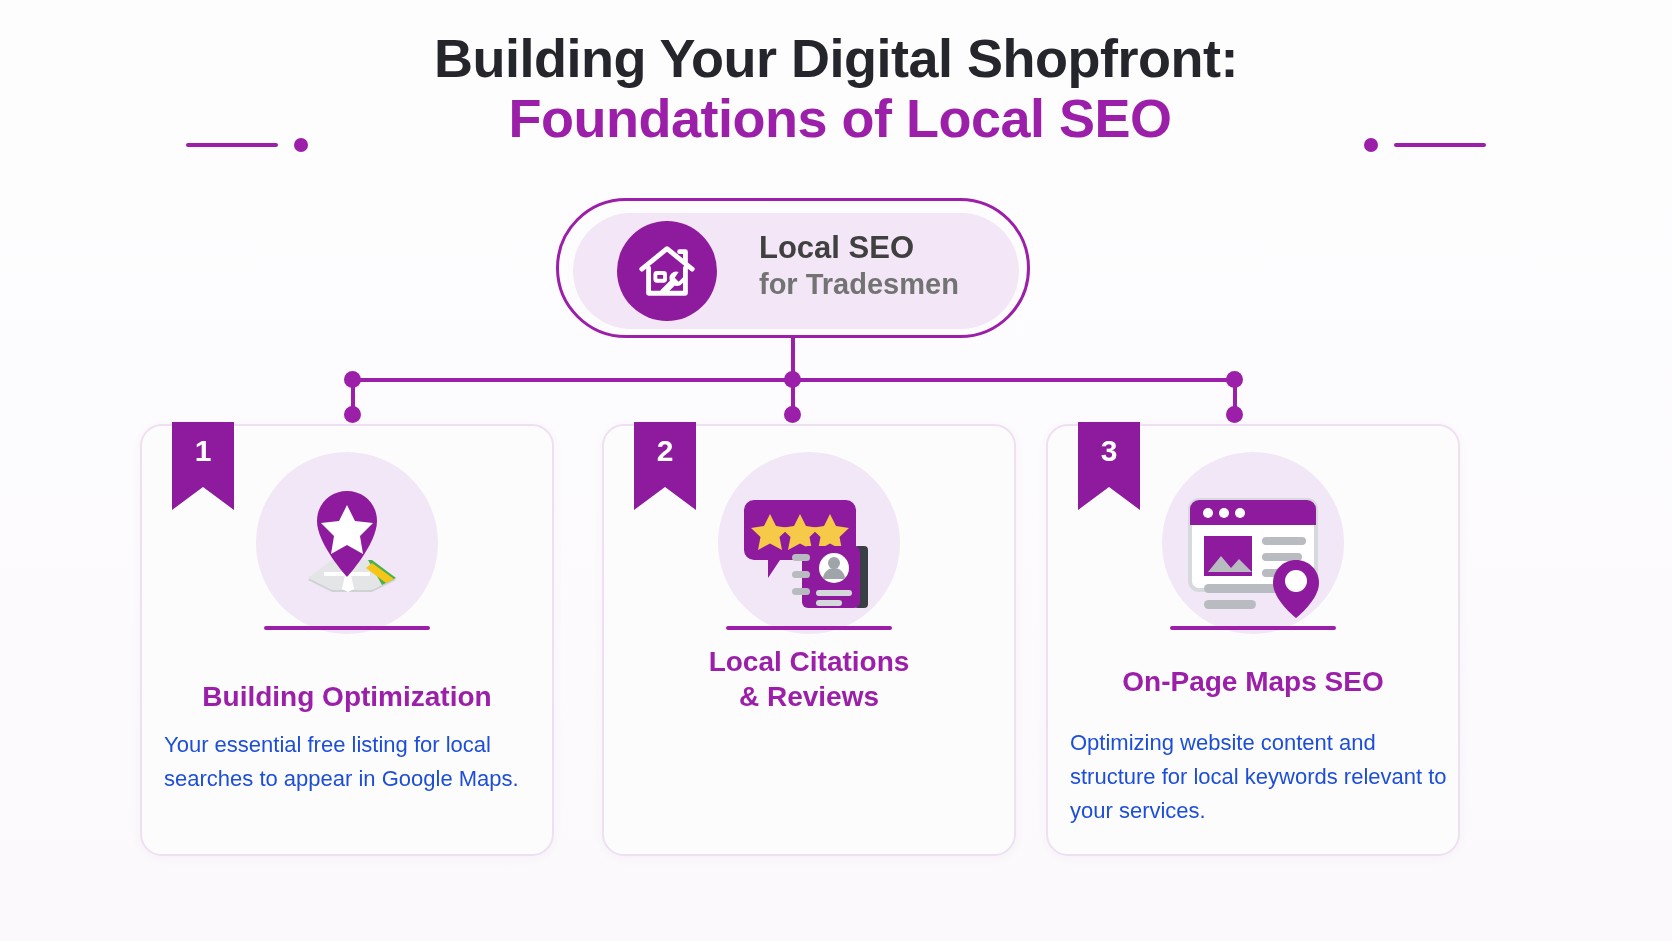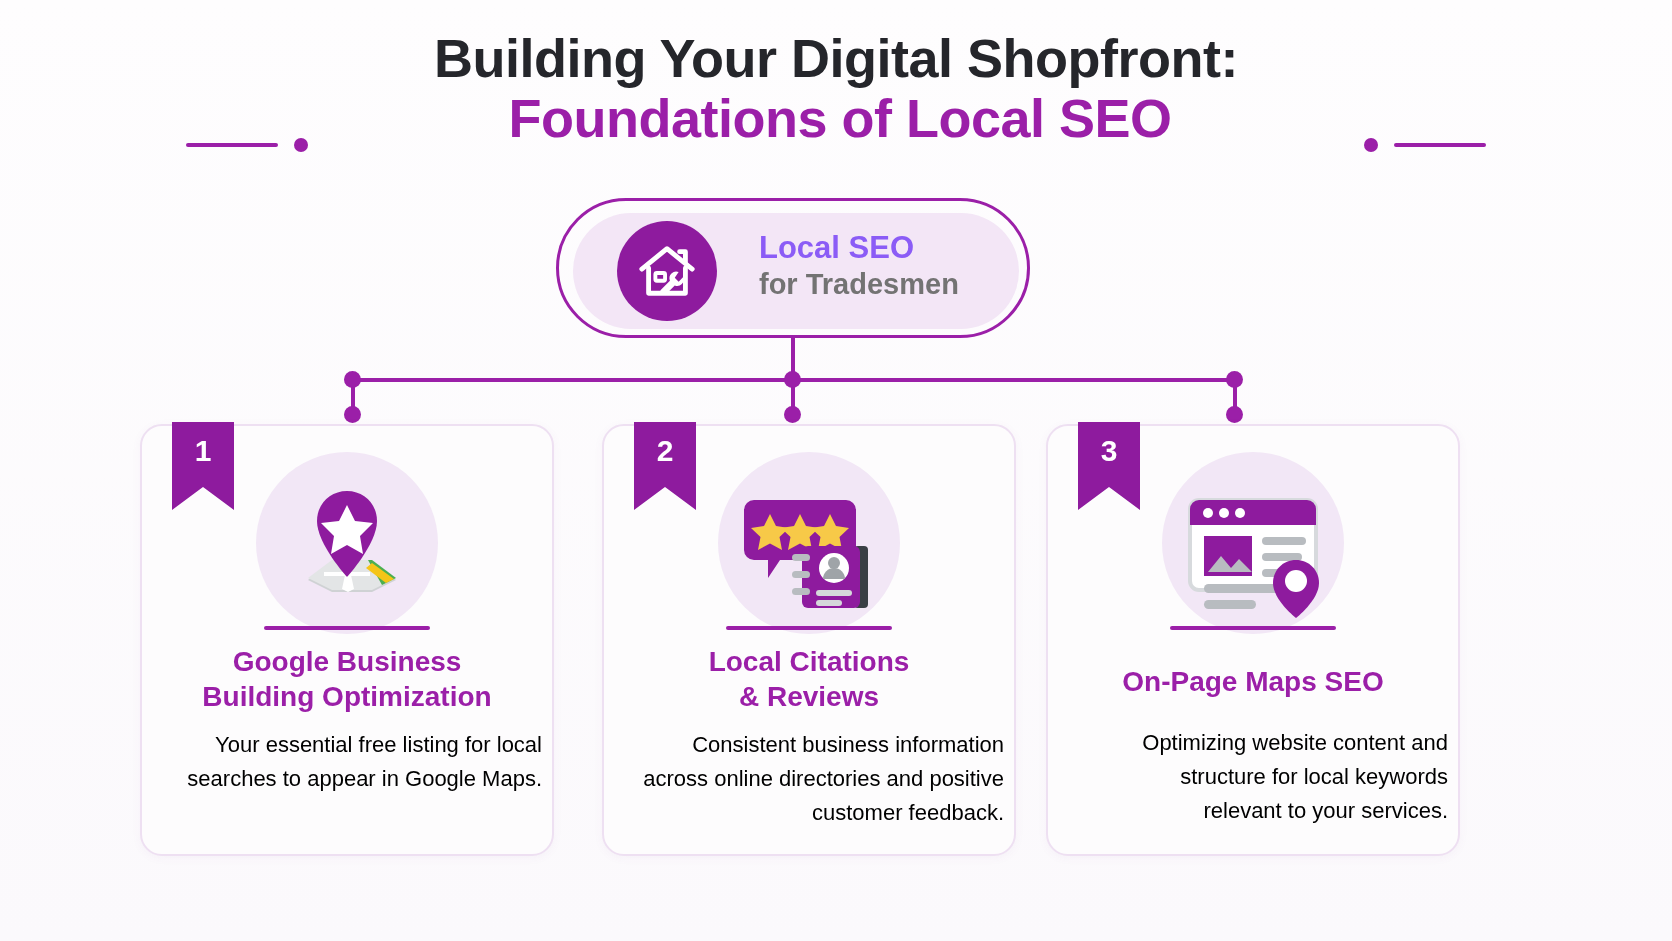--- a/index.html
+++ b/index.html
@@ -49,21 +49,21 @@
     border-radius: 58px;
     display: flex; align-items: center;
   }
   .badge-circle {
     position: absolute; left: 44px; top: 8px;
     width: 100px; height: 100px; border-radius: 50%;
     background: #8E1B9E;
     display: flex; align-items: center; justify-content: center;
   }
   .badge-text { position: absolute; left: 186px; top: 16px; }
-  .badge-title { font-size: 31px; font-weight: 700; color: #8b5cf6; line-height: 1.22; }
+  .badge-title { font-size: 31px; font-weight: 700; color: #404040; line-height: 1.22; }
   .badge-sub   { font-size: 29px; font-weight: 700; color: #737373; line-height: 1.22; }
 
   
   .conn { position: absolute; background: #9B1FA8; }
   .conn-stem   { left: 791px; top: 338px; width: 4px; height: 42px; }
   .conn-hbar   { left: 351px; top: 378px; width: 886px; height: 4px; }
   .conn-drop   { top: 380px; width: 4px; height: 36px; }
   .conn-drop.d1 { left: 351px; }
   .conn-drop.d2 { left: 791px; }
   .conn-drop.d3 { left: 1233px; }
@@ -113,23 +113,23 @@
     top: 200px; width: 166px; height: 4px; background: #9B1FA8; border-radius: 2px;
   }
   .card-title {
     position: absolute; left: 18px; right: 18px; top: 218px;
     text-align: center; font-size: 28px; font-weight: 700;
     color: #9B1FA8; line-height: 1.26;
   }
   .card-title.single { top: 238px; }
   .card-desc {
     position: absolute; left: 22px; right: 10px; top: 302px;
-    text-align: right; font-size: 22px; color: #000000; line-height: 1.55;
-  }
-  .card-desc.single { top: 300px; margin-left: 48px; }
+    text-align: left; font-size: 22px; color: #1d4ed8; line-height: 1.55;
+  }
+  .card-desc.single { top: 300px; }
 </style>
 </head>
 <body>
 
 <div id="root">
 
   <div class="title-wrap">
     <div class="title-line1">Building Your Digital Shopfront:</div>
     <div class="title-line2">Foundations of Local SEO</div>
   </div>
@@ -188,21 +188,21 @@
             <path d="M100 95 l22 16 -8 4 -20-15z" fill="#f5c518"></path>
             <path d="M76 93 l6 28 -6 3 -6-3z" fill="#fff"></path>
             <path d="M52 104 h46 v4 H52z" fill="#fff"></path>
           </g>
           <path d="M75 23 c-17 0-30 13-30 30 0 23 30 56 30 56 s30-33 30-56 c0-17-13-30-30-30z" fill="#8E1B9E"></path>
           <path d="M75 37 l8 16 18 2 -13 13 3 18 -16-9 -16 9 3-18 -13-13 18-2z" fill="#ffffff"></path>
         </svg>
       </div>
       <div class="divider"></div>
       <div class="card-title">
-        <span>Google Business</span><br>
+        <br>
         <span>Building Optimization</span>
       </div>
       <div class="card-desc">Your essential free listing for local searches to appear in Google Maps.</div>
     </div>
 
     <div class="card c2">
       <div class="ribbon">
         <span>2</span>
       </div>
       <div class="icon-halo">
@@ -225,21 +225,20 @@
           <path d="M89 111 a11 11 0 0 1 22 0z" fill="#9fa4a8"></path>
           <rect x="82" y="122" width="36" height="6" rx="3" fill="#d5d8da"></rect>
           <rect x="82" y="132" width="26" height="6" rx="3" fill="#d5d8da"></rect>
         </svg>
       </div>
       <div class="divider"></div>
       <div class="card-title">
         <span>Local Citations</span><br>
         <span>&amp; Reviews</span>
       </div>
-      <div class="card-desc">Consistent business information across online directories and positive customer feedback.</div>
     </div>
 
     <div class="card c3">
       <div class="ribbon">
         <span>3</span>
       </div>
       <div class="icon-halo">
         <svg width="150" height="150" viewBox="0 0 150 150" fill="none">
           <rect x="12" y="32" width="126" height="90" rx="9" fill="#ffffff" stroke="#d7dadd" stroke-width="4"></rect>
           <path d="M12 41 a9 9 0 0 1 9-9 h108 a9 9 0 0 1 9 9 v16 H12z" fill="#8E1B9E"></path>

